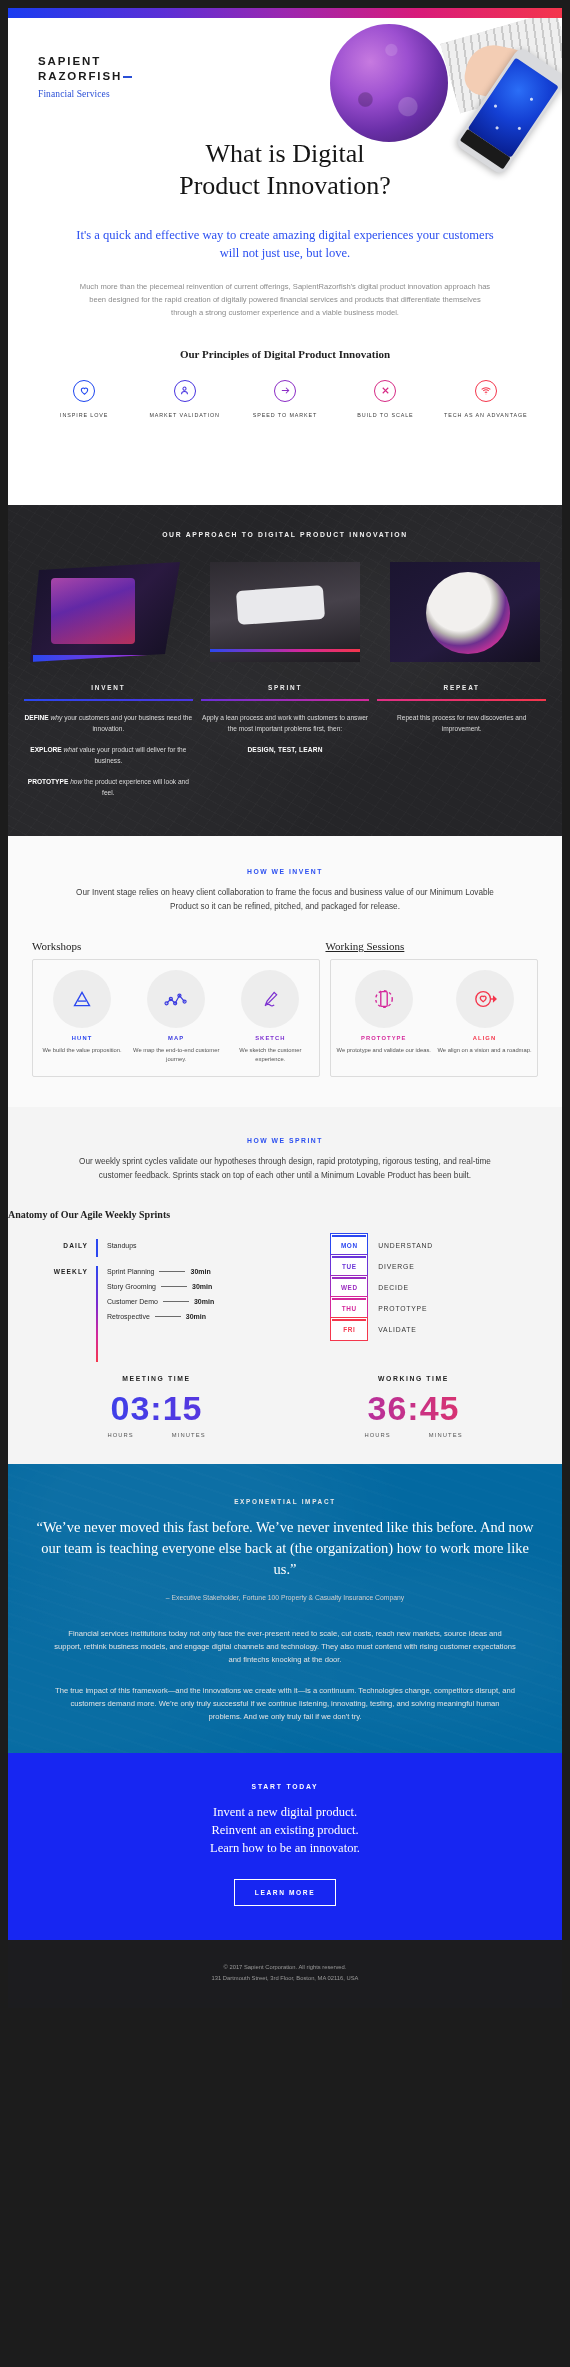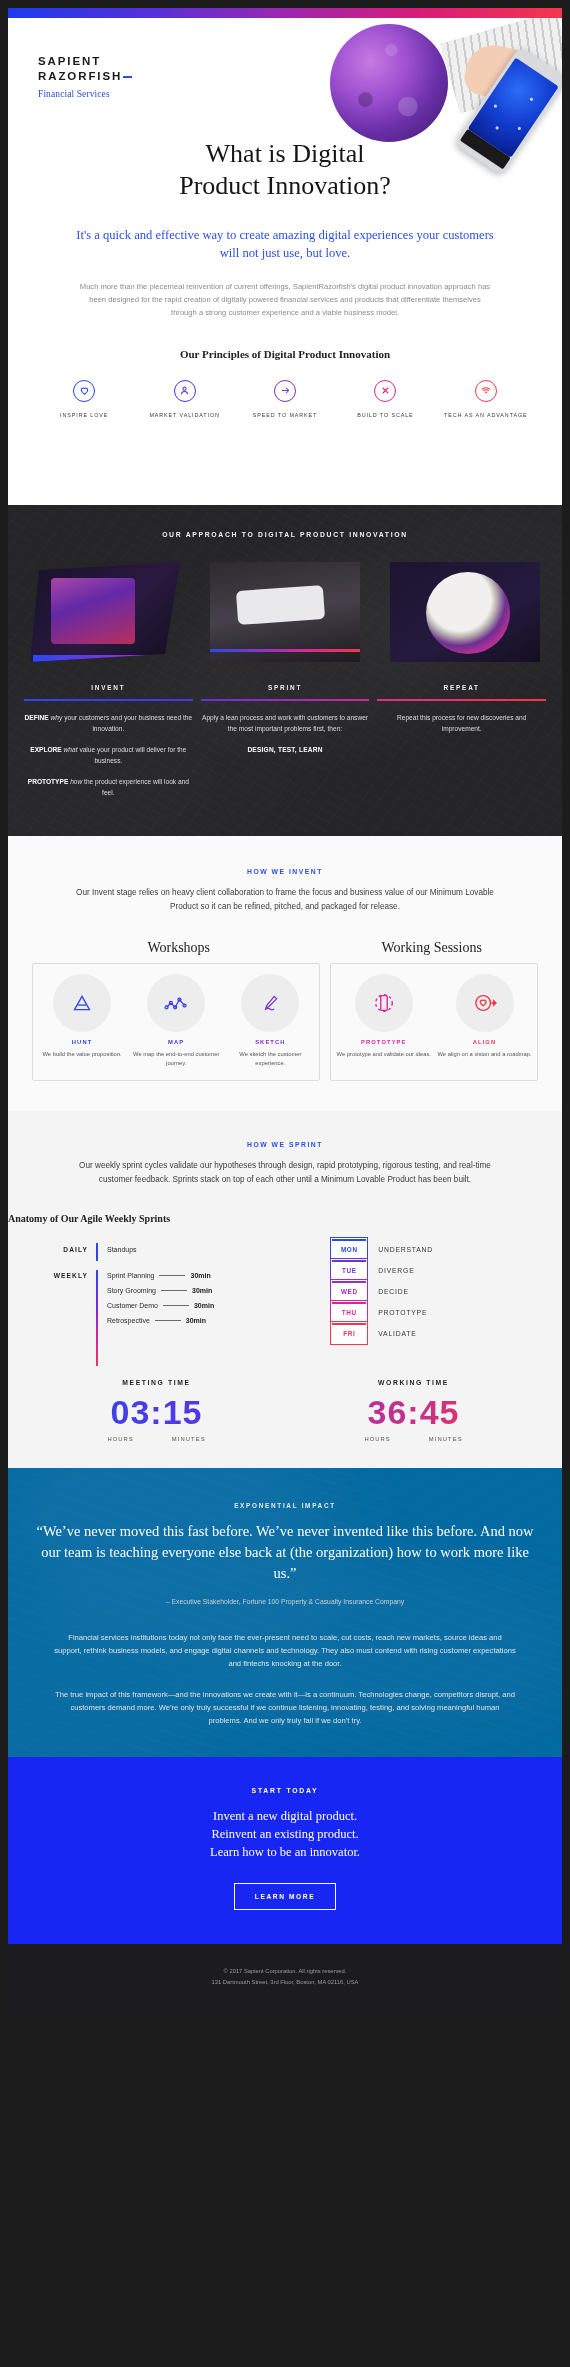--- a/index.html
+++ b/index.html
@@ -97,22 +97,22 @@
   .stage-body p { margin-bottom: 9px; }
   .stage-body b { font-weight:700; color:#fff; }
   .stage-body i { font-style: italic; }
   .emph { font-weight:700; color:#fff; letter-spacing:.2px; }
 
   
   .invent { background:#fafafa; padding: 32px 0 30px; }
   .kicker-blue { text-align:center; font-size:6.8px; letter-spacing:1.5px; color:#2b4ff0; font-weight:700; }
   .lead { text-align:center; font-size:8.2px; line-height:14px; color:#3c3c3c; padding: 11px 62px 0; }
   .grp-titles { display:flex; padding: 26px 24px 0; }
-  .grp-titles .gt { font-family:"Liberation Serif", serif; font-size:14px; color:#222; text-align:center; }
-  .gt-a { width: 58%; } .gt-b { width: 42%; }
+  .grp-titles .gt { font-family:"Liberation Serif", serif; font-size:11px; color:#222; }
+  .gt-a { width: 58%; } .gt-b { width: 42%; text-decoration: underline; }
   .boxes { display:flex; padding: 7px 24px 0; gap: 10px; }
   .box { border:1px solid #dcdcdc; border-radius:2px; padding: 10px 2px 12px; display:flex; }
   .box-a { width: 57%; } .box-b { width: 41%; }
   .cell { flex:1; text-align:center; padding: 0 3px; }
   .bubble { width: 58px; height:58px; border-radius:50%; background:#ededed; margin:0 auto;
     display:flex; align-items:center; justify-content:center; }
   .cell-name { margin-top: 7px; font-size:5.8px; letter-spacing:1.1px; font-weight:700; }
   .cell-desc { margin-top: 5px; font-size:5.8px; line-height:9px; color:#555; }
 
   

